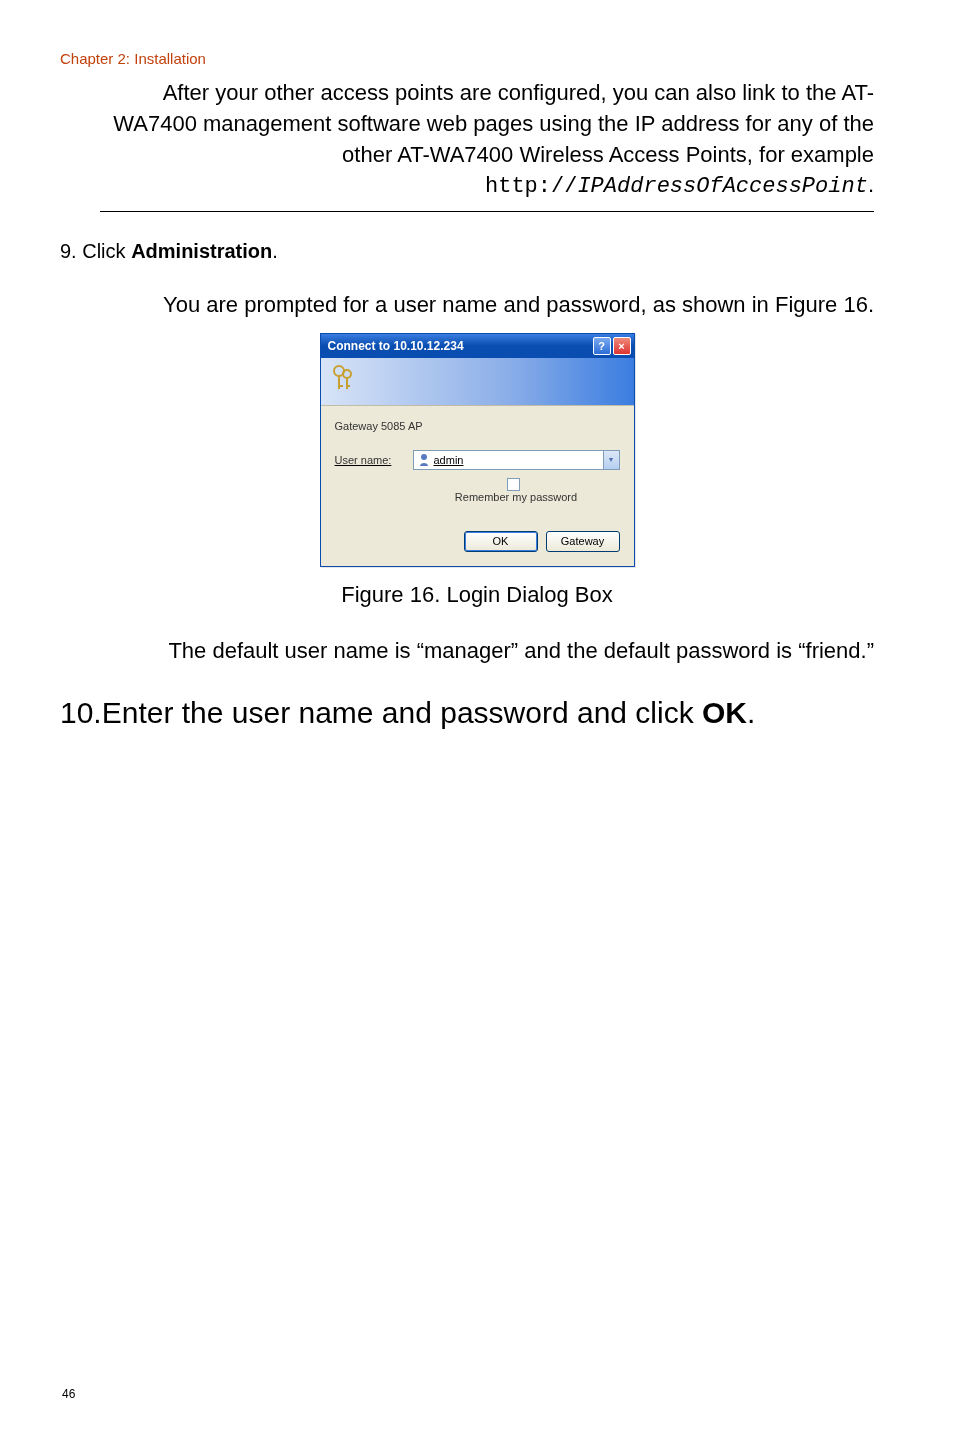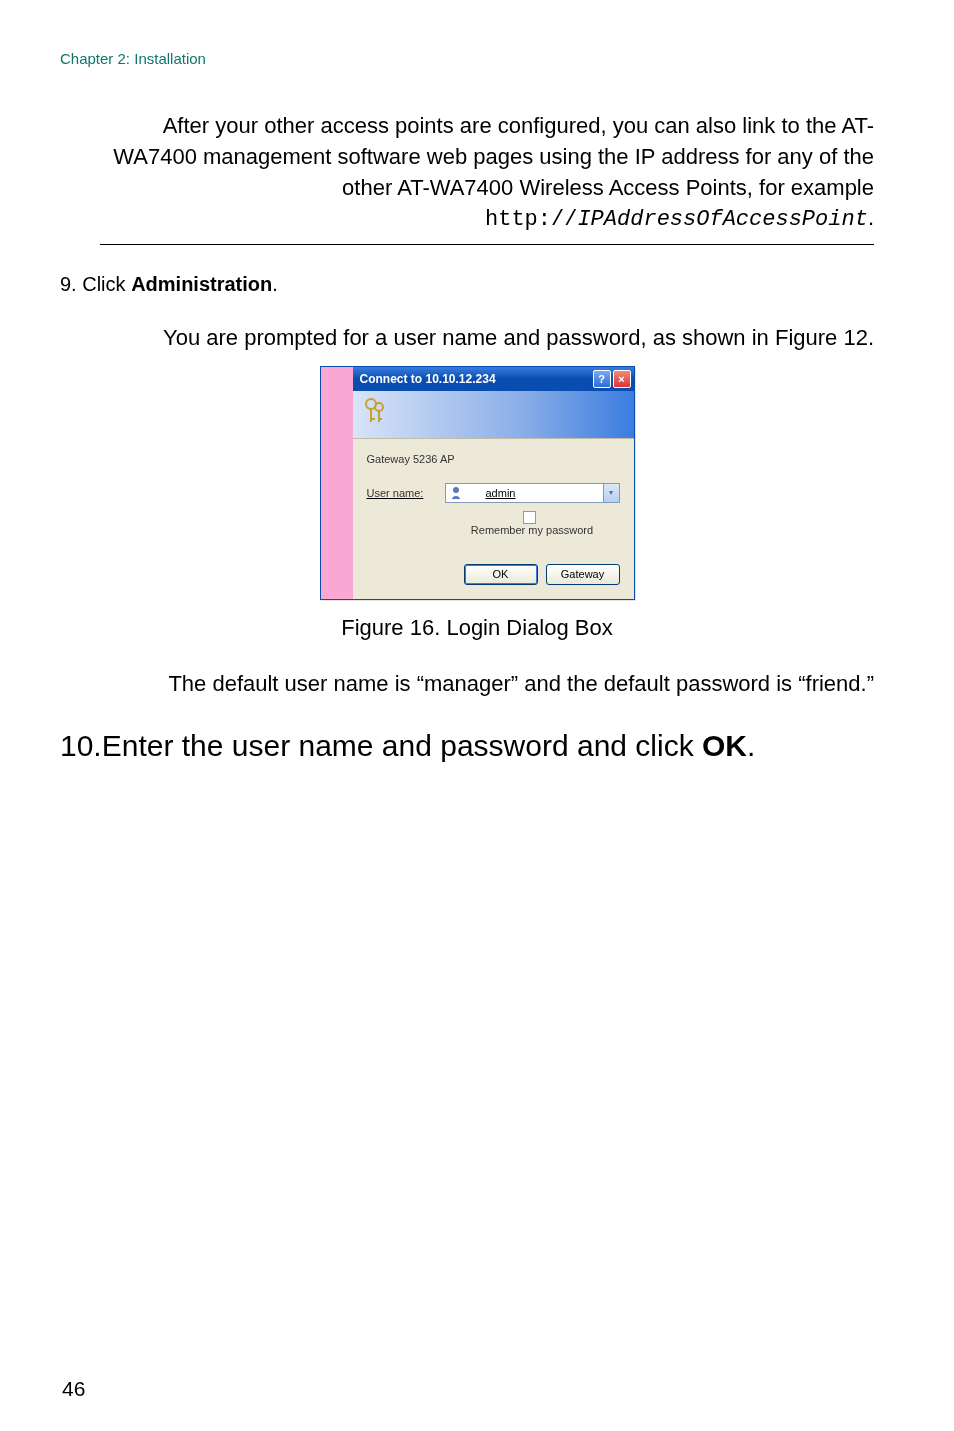--- a/index.html
+++ b/index.html
@@ -10,22 +10,22 @@
     body {
       font-family: Arial, Helvetica, sans-serif;
       background: #fff;
       width: 954px;
       height: 1431px;
       padding: 50px 60px 30px 60px;
       position: relative;
     }
     .chapter-header {
       font-size: 15px;
-      color: #0f766e;
-      margin-bottom: 44px;
+      color: #c2410c;
+      margin-bottom: 11px;
     }
     .indent-block {
       margin-left: 40px;
       margin-right: 20px;
       text-align: right;
     }
     .para1 {
       font-size: 22px;
       line-height: 1.4;
       color: #000;
@@ -56,25 +56,24 @@
       margin-bottom: 12px;
     }
     .dialog-wrap {
       display: flex;
       justify-content: center;
       margin: 10px 0 15px 0;
     }
     .dialog {
       width: 315px;
       border: 1px solid #0a4db0;
-      background: #f9a8d4;
+      background: #4d7c0f;
       font-family: Tahoma, Arial, sans-serif;
       font-size: 11px;
       box-shadow: 1px 1px 0 rgba(0,0,0,0.1);
-      padding-left: 32px;
     }
     .titlebar {
       height: 24px;
       background: linear-gradient(to bottom, #3a7de0 0%, #0a4db0 50%, #0a4db0 100%);
       display: flex;
       align-items: center;
       justify-content: space-between;
       padding: 0 3px 0 7px;
       color: #fff;
       font-weight: bold;
@@ -142,21 +141,20 @@
     }
     .combo {
       flex: 1;
       display: flex;
       align-items: center;
       border: 1px solid #7f9db9;
       background: #fff;
       height: 20px;
       padding-left: 4px;
       position: relative;
-      gap: 20px;
     }
     .combo-icon {
       width: 12px;
       height: 14px;
       margin-right: 4px;
       display: inline-block;
     }
     .combo-text {
       font-size: 11px;
       color: #000;
@@ -238,41 +236,41 @@
       margin-top: 28px;
     }
     .step10 {
       font-size: 30px;
       line-height: 1.4;
     }
     .pagenum {
       position: absolute;
       bottom: 30px;
       left: 62px;
-      font-size: 21px;
+      font-size: 12px;
     }
   </style>
 </head>
 <body>
 
 <div class="chapter-header">Chapter 2: Installation</div>
 
 <div class="indent-block">
   <p class="para1">
     <span>After your other access points are configured, you can also link to the AT-WA7400 management software web pages using the IP address for any of the other AT-WA7400 Wireless Access Points, for example </span><span class="mono">http://</span><span class="mono italic">IPAddressOfAccessPoint</span><span>.</span>
   </p>
   <hr class="rule">
 </div>
 
 <p class="step9">
   <span>9. Click </span><span class="bold">Administration</span><span>.</span>
 </p>
 
 <div class="indent-block">
-  <p class="para2">You are prompted for a user name and password, as shown in Figure 12.</p>
+  <p class="para2">You are prompted for a user name and password, as shown in Figure 16.</p>
 </div>
 
 <div class="dialog-wrap">
   <div class="dialog">
     <div class="titlebar">
       <span>Connect to 10.10.12.234</span>
       <div class="titlebar-buttons">
         <div class="tb-btn tb-help">?</div>
         <div class="tb-btn tb-close">×</div>
       </div>
@@ -283,21 +281,21 @@
           <circle cx="10" cy="8" r="5" fill="none" stroke="#c8a030" stroke-width="2"></circle>
           <rect x="9" y="12" width="2" height="14" fill="#c8a030"></rect>
           <rect x="9" y="22" width="5" height="2" fill="#c8a030"></rect>
           <circle cx="18" cy="11" r="4" fill="none" stroke="#c8a030" stroke-width="2"></circle>
           <rect x="17" y="14" width="2" height="12" fill="#c8a030"></rect>
           <rect x="17" y="22" width="4" height="2" fill="#c8a030"></rect>
         </svg>
       </span>
     </div>
     <div class="body-area">
-      <div class="realm">Gateway 5236 AP</div>
+      <div class="realm">Gateway 5085 AP</div>
 
       <div class="form-row">
         <div class="form-label">User name:</div>
         <div class="combo">
           <span class="combo-icon">
             <svg viewBox="0 0 12 14">
                 <circle cx="6" cy="4" r="3" fill="#5a7abf"></circle>
                 <path d="M2 13 C2 9 10 9 10 13 Z" fill="#5a7abf"></path>
               </svg>
           </span>

